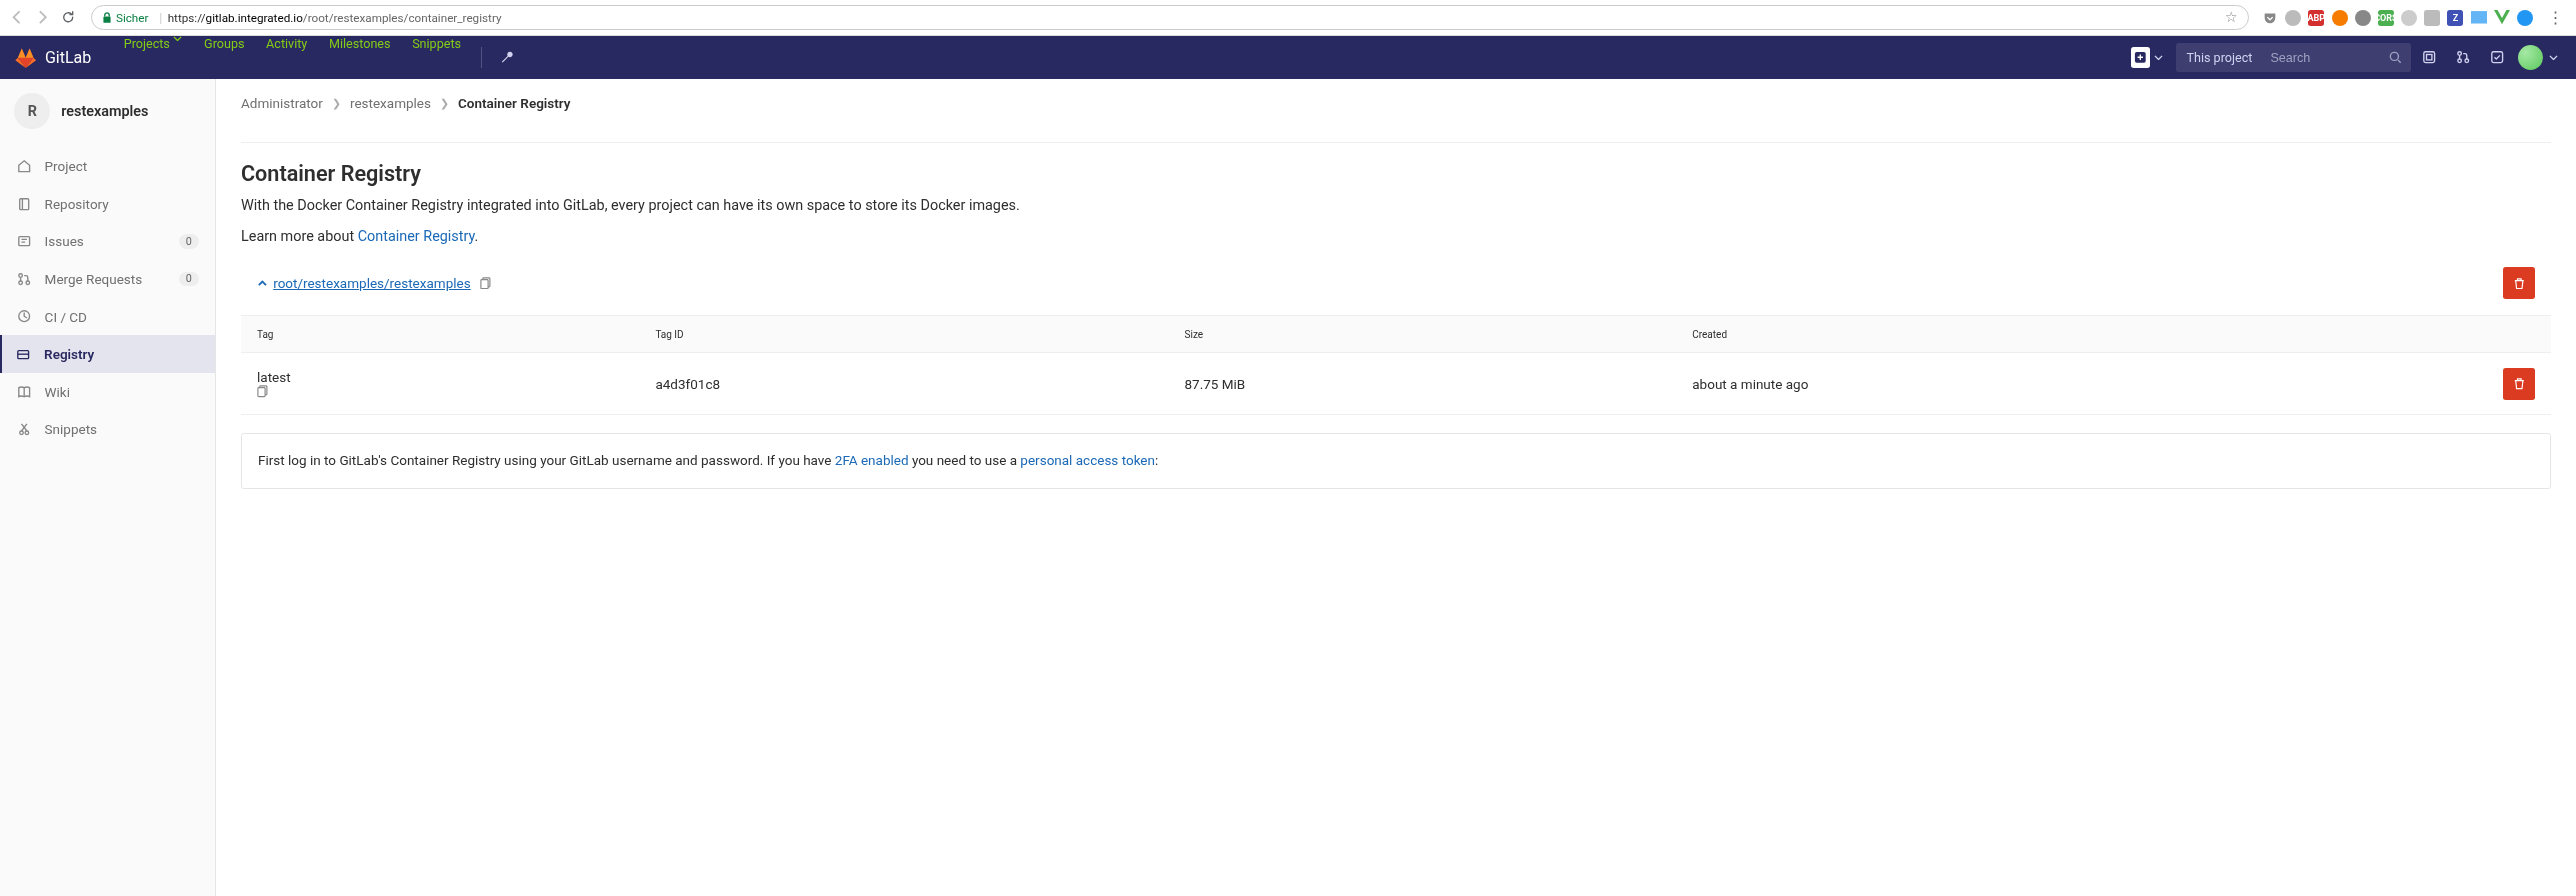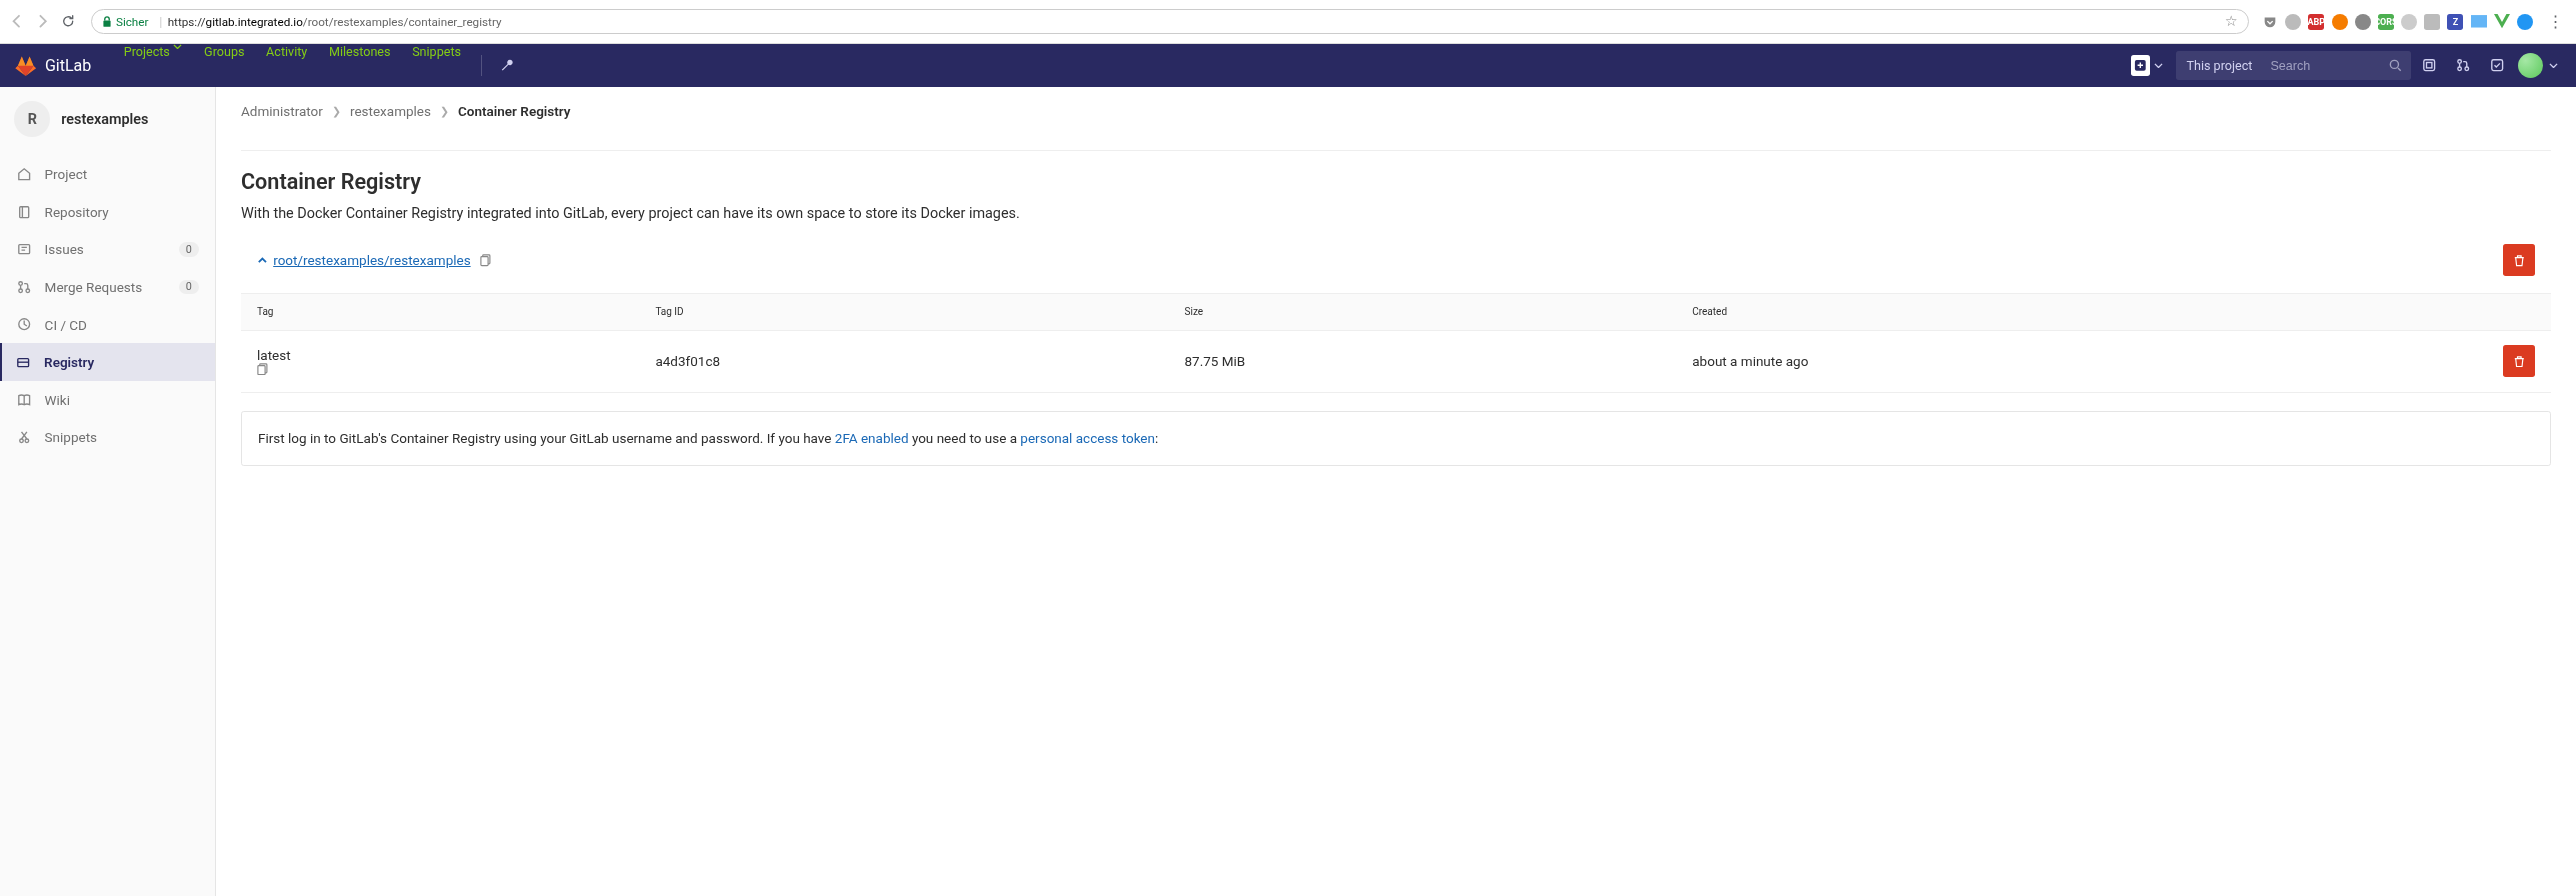--- a/index.html
+++ b/index.html
@@ -1,19 +1,19 @@
 <!DOCTYPE html>
 <html style="font-size:14.4px"><head>
 <meta charset="utf-8">
 <style>
   * { box-sizing: border-box; margin: 0; padding: 0; }
   body { font-family: -apple-system, BlinkMacSystemFont, "Segoe UI", Roboto, sans-serif; font-size: 12.6px; color: #2e2e2e; background: #fff; }
 
   
-  .browser-bar { display: flex; align-items: center; height: 44px; padding: 0 7.2px; background: #fff; border-bottom: 0.9px solid #ddd; gap: 5.4px; }
+  .browser-bar { display: flex; align-items: center; height: 36px; padding: 0 7.2px; background: #fff; border-bottom: 0.9px solid #ddd; gap: 5.4px; }
   .browser-bar .nav-btn { width: 20px; height: 20px; display: flex; align-items: center; justify-content: center; color: #5f6368; cursor: pointer; }
   .browser-bar .nav-btn.disabled { color: #bbb; }
   .url-bar { flex: 1; display: flex; align-items: center; height: 25px; border: 0.9px solid #ccc; border-radius: 12.6px; padding: 0 10.8px; background: #fff; margin: 0 7.2px; }
   .url-secure { color: #0b8043; font-size: 11.7px; margin-right: 5.4px; display:flex; align-items:center; gap:3.6px;}
   .url-divider { color: #ccc; margin: 0 5.4px; }
   .url-text { color: #333; font-size: 11.7px; }
   .url-domain { color: #000; }
   .url-path { color: #666; }
   .url-star { margin-left: auto; color: #888; font-size:14.4px;}
   .ext-icons { display: flex; align-items: center; gap: 7.2px; padding-right: 3.6px; }
@@ -323,20 +323,23 @@
     <div class="breadcrumb">
       <a>Administrator</a>
       <span class="sep">❯</span>
       <a>restexamples</a>
       <span class="sep">❯</span>
       <span class="current">Container Registry</span>
     </div>
 
     <h1 class="page-title">Container Registry</h1>
     <p class="desc">With the Docker Container Registry integrated into GitLab, every project can have its own space to store its Docker images.</p>
+    <p class="desc">
+      <span>Learn more about </span><a class="link">Container Registry</a><span>.</span>
+    </p>
 
     <div class="registry-box">
       <div class="registry-head">
         <div class="repo-toggle">
           <svg width="10.8" height="10.8" viewBox="0 0 12 12">
               <path d="M2 8 L6 4 L10 8" stroke="currentColor" stroke-width="2" fill="none"></path>
             </svg>
           <span style="text-decoration:underline;">root/restexamples/restexamples</span>
         </div>
         <span class="copy-icon">

